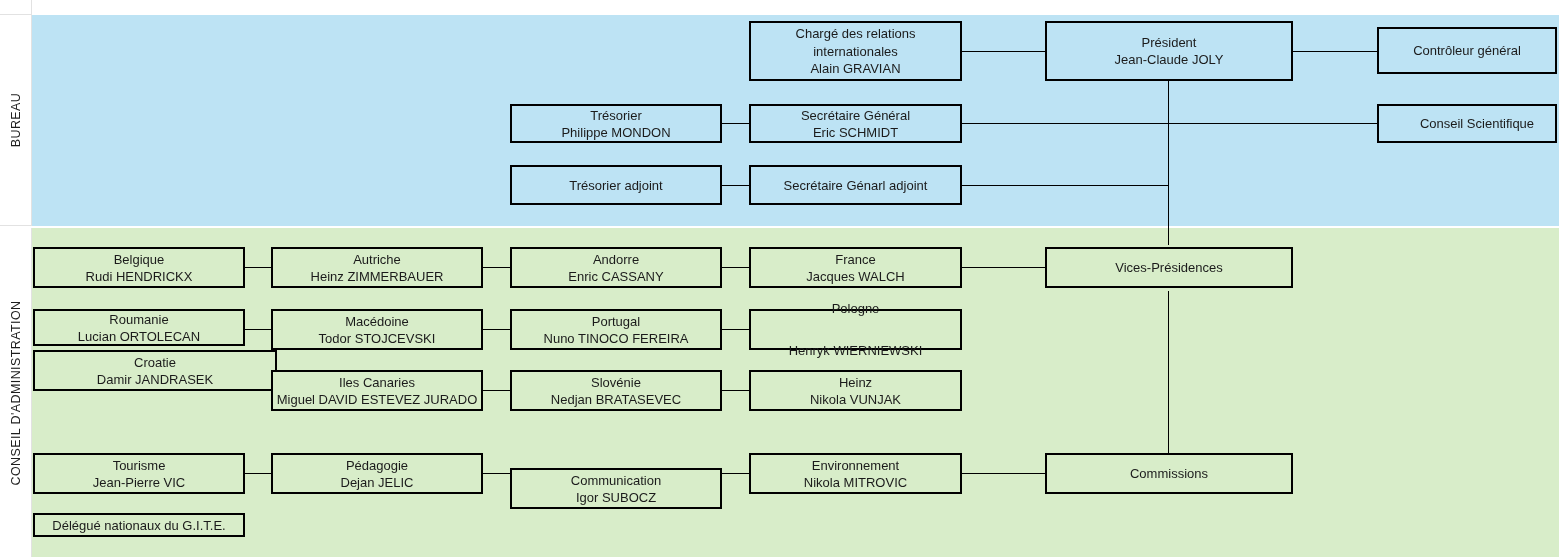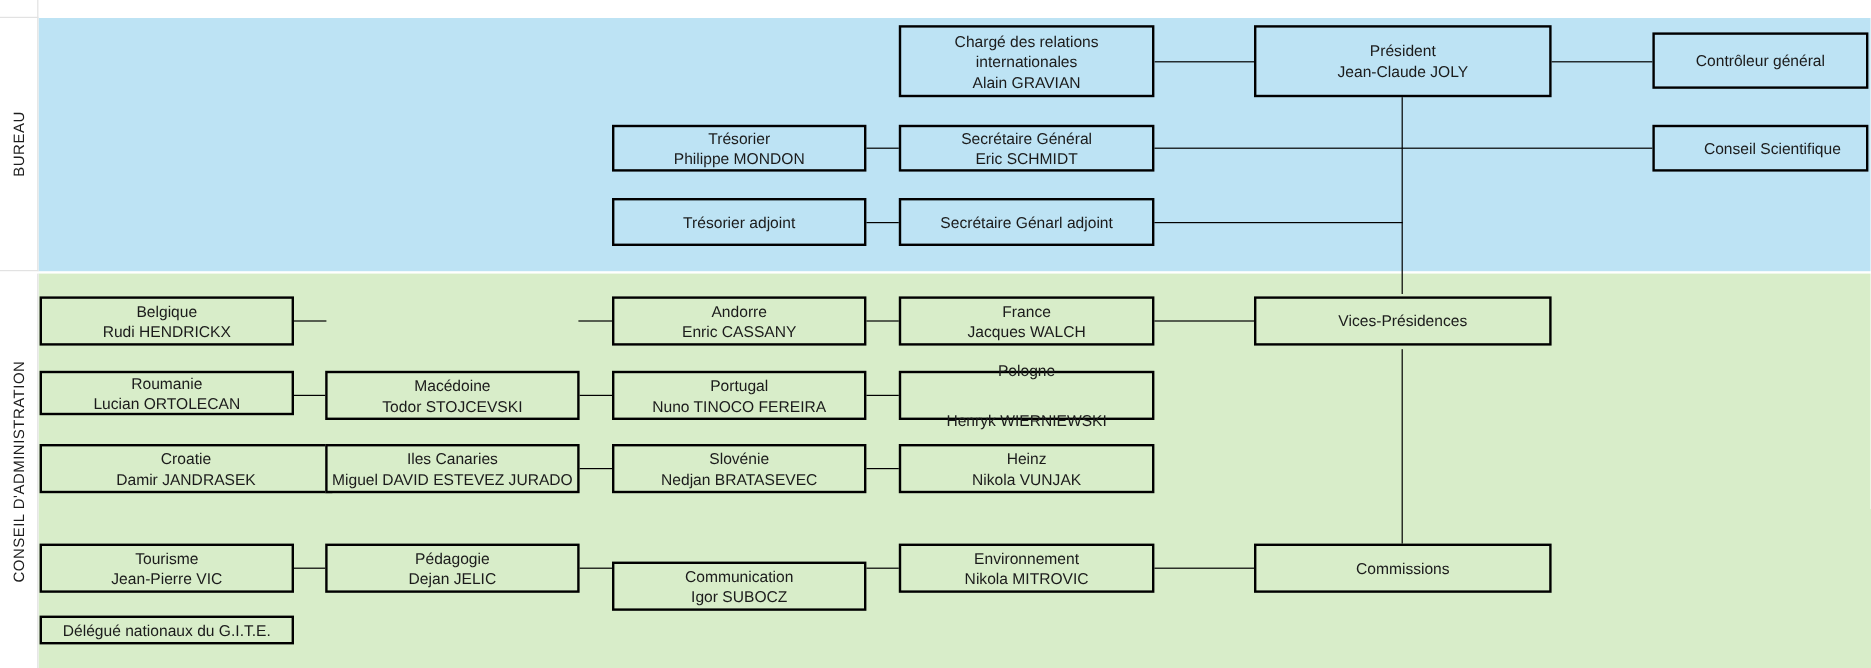--- a/index.html
+++ b/index.html
@@ -146,21 +146,21 @@
 
   <div class="line h" style="left:244px; top:390px; width:28px;"></div>
   <div class="line h" style="left:482px; top:390px; width:28px;"></div>
   <div class="line h" style="left:721px; top:390px; width:29px;"></div>
 
   <div class="line h" style="left:244px; top:473px; width:28px;"></div>
   <div class="line h" style="left:482px; top:473px; width:28px;"></div>
   <div class="line h" style="left:721px; top:473px; width:29px;"></div>
   <div class="line h" style="left:960px; top:473px; width:86px;"></div>
 
-  <div class="node blue" style="left:749px; top:21px; width:213px; height:60px;">
+  <div class="node blue" style="left:749px; top:21px; width:213px; height:60px;justify-content:space-between;">
     <span class="l1">Chargé des relations</span>
     <span class="l2">internationales</span>
     <span class="l3">Alain GRAVIAN</span>
   </div>
 
   <div class="node blue" style="left:1045px; top:21px; width:248px; height:60px;">
     <span class="l1">Président</span>
     <span class="l2">Jean-Claude JOLY</span>
 
   </div>
@@ -195,20 +195,25 @@
   <div class="node blue" style="left:749px; top:165px; width:213px; height:40px;">
     <span class="l1">Secrétaire Génarl adjoint</span>
 
   </div>
 
   <div class="node green" style="left:33px; top:247px; width:212px; height:41px;">
     <span class="l1">Belgique</span>
     <span class="l2">Rudi HENDRICKX</span>
 
   </div>
+  <div class="node green" style="left:271px; top:247px; width:212px; height:41px;">
+    <span class="l1">Autriche</span>
+    <span class="l2">Heinz ZIMMERBAUER</span>
+
+  </div>
   <div class="node green" style="left:510px; top:247px; width:212px; height:41px;">
     <span class="l1">Andorre</span>
     <span class="l2">Enric CASSANY</span>
 
   </div>
   <div class="node green" style="left:749px; top:247px; width:213px; height:41px;">
     <span class="l1">France</span>
     <span class="l2">Jacques WALCH</span>
 
   </div>
@@ -231,21 +236,21 @@
     <span class="l1">Portugal</span>
     <span class="l2">Nuno TINOCO FEREIRA</span>
 
   </div>
   <div class="node green" style="left:749px; top:309px; width:213px; height:41px;gap:25px;">
     <span class="l1">Pologne</span>
     <span class="l2">Henryk WIERNIEWSKI</span>
 
   </div>
 
-  <div class="node green" style="left:33px; top:370px; width:244px; height:41px;text-align:right;">
+  <div class="node green" style="left:33px; top:350px; width:244px; height:41px;text-align:right;">
     <span class="l1">Croatie</span>
     <span class="l2">Damir JANDRASEK</span>
 
   </div>
   <div class="node green" style="left:271px; top:370px; width:212px; height:41px;">
     <span class="l1">Iles Canaries</span>
     <span class="l2">Miguel DAVID ESTEVEZ JURADO</span>
 
   </div>
   <div class="node green" style="left:510px; top:370px; width:212px; height:41px;">

